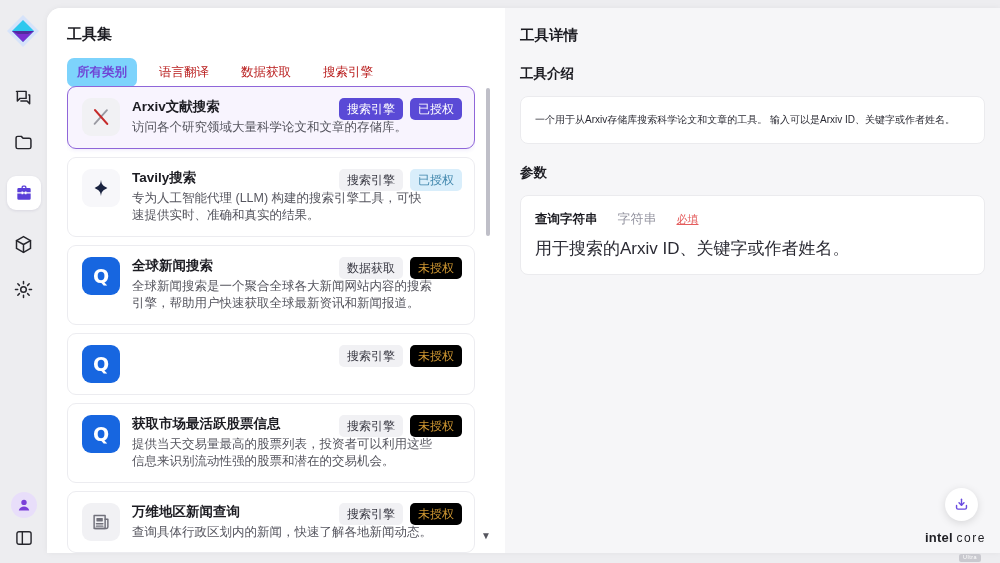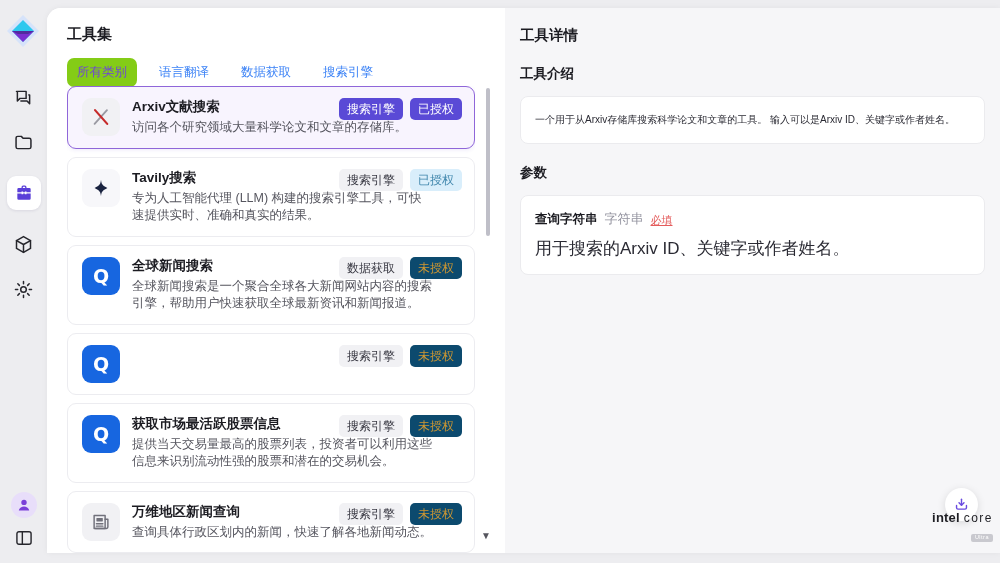--- a/index.html
+++ b/index.html
@@ -15,59 +15,59 @@
   .rail-bottom { position:absolute; left:0; bottom:14px; width:47px; display:flex; flex-direction:column; align-items:center; gap:9px; }
   .avatar { width:26px; height:26px; border-radius:50%; background:#e8defa; display:flex; align-items:center; justify-content:center; cursor:pointer; }
 
   
   .app-panel { position:absolute; left:47px; top:8px; right:0; height:545px; background:#fff; border-top-left-radius:14px; overflow:hidden; box-shadow:0 0 6px rgba(0,0,0,.05); }
 
   
   .list-section { position:absolute; left:0; top:0; width:458px; height:545px; background:#fff; }
   .list-title { position:absolute; left:20px; top:17px; font-size:15px; font-weight:700; }
   .tabs { position:absolute; left:20px; top:50px; display:flex; gap:12px; align-items:center; }
-  .tab { font-size:12.5px; color:#3b82f6; padding:6px 10px; border-radius:7px; cursor:pointer; white-space:nowrap; }
-  .tab.active { background:#84cc16; color:#6f46d6; font-weight:400; }
+  .tab { font-size:12.5px; color:#b91c1c; padding:6px 10px; border-radius:7px; cursor:pointer; white-space:nowrap; }
+  .tab.active { background:#7dd3fc; color:#6f46d6; font-weight:700; }
 
   .tools { position:absolute; left:20px; top:78px; width:408px; height:467px; overflow-y:auto; scrollbar-width:none; display:flex; flex-direction:column; gap:8px; }
   .tools::-webkit-scrollbar { display:none; }
   .tool-card { position:relative; flex:0 0 auto; background:#fff; border:1px solid #ececf0; border-radius:9px; padding:11px 14px; display:flex; gap:12px; cursor:pointer; }
   .tool-card.selected { background:#f8f4fe; border:1.5px solid #8f66d9; box-shadow:0 1px 4px rgba(110,70,214,.12); }
   .tool-icon { flex:0 0 38px; width:38px; height:38px; border-radius:9px; background:#f1f1f4; display:flex; align-items:center; justify-content:center; overflow:hidden; }
   .tool-icon.blue { background:#1766e0; }
   .tool-icon.white { background:#f7f7fa; }
   .tool-icon .qglyph { color:#fff; font-size:19px; font-weight:800; font-family:"DejaVu Sans",sans-serif; }
   .tool-body { flex:1; min-width:0; }
   .tool-title { font-size:13.5px; font-weight:700; line-height:18px; margin-bottom:3px; }
   .tool-desc { font-size:12.5px; color:#55555e; line-height:17.5px; max-width:302px; }
   .tool-badges { position:absolute; top:11px; right:12px; display:flex; gap:7px; }
   .badge { font-size:12px; line-height:1; padding:5px 8px; border-radius:5px; white-space:nowrap; }
   .badge.purple { background:#5a4ad6; color:#fff; }
   .badge.gray { background:#f1f1f4; color:#3a3a44; }
   .badge.cyan { background:#d9eefb; color:#4187ad; }
-  .badge.yellow { background:#0c4a6e; color:#cf9732; }
+  .badge.yellow { background:#000000; color:#cf9732; }
 
   .fake-scroll-thumb { position:absolute; left:439px; top:80px; width:4px; height:148px; border-radius:2px; background:#bfbfc8; cursor:pointer; }
   .fake-scroll-arrow { position:absolute; left:434px; top:522px; font-size:10px; color:#55555e; cursor:pointer; }
 
   
   .detail-section { position:absolute; left:458px; top:0; right:0; height:545px; background:#f6f6f8; padding:18px 15px; }
   .detail-title { font-size:14.5px; font-weight:700; margin-bottom:20px; }
   .detail-sub { font-size:13.5px; font-weight:700; margin-bottom:13px; }
   .detail-card { background:#fff; border:1px solid #ebebee; border-radius:8px; padding:14px 14px; margin-bottom:20px; }
   .intro-text { font-size:10px; color:#2a2a33; line-height:18px; }
-  .param-row-head { display:flex; align-items:flex-end; gap:7px; margin-bottom:9px; }
+  .param-row-head { display:flex; align-items:center; gap:20px; margin-bottom:9px; }
   .param-name { font-size:12.5px; font-weight:700; }
   .param-type { font-size:13px; color:#9494a0; }
   .param-required { font-size:11px; color:#e45c5c;text-decoration:underline; }
   .param-desc { font-size:17px; color:#2a2a33; }
 
   
   .download-fab { position:absolute; left:945px; top:488px; width:33px; height:33px; border-radius:50%; background:#fff; box-shadow:0 2px 8px rgba(0,0,0,.13); display:flex; align-items:center; justify-content:center; cursor:pointer; }
-  .intel-brand { position:absolute; left:925px; top:510px; width:68px; text-align:right; }
+  .intel-brand { position:absolute; left:925px; top:530px; width:68px; text-align:left; }
   .intel-line { font-size:13px; color:#1f1f24; letter-spacing:.2px; white-space:nowrap; }
   .intel-line .i { font-weight:700; }
   .intel-line .c { font-weight:400; letter-spacing:1.5px; font-size:12px; }
   .intel-ultra { display:inline-block; margin-left:34px; margin-top:1px; background:#c9c9cf; color:#fff; font-size:5.5px; line-height:1; padding:1.5px 4px; border-radius:2px; letter-spacing:.5px; }
 </style>
 </head>
 <body>
 
 <div class="rail">
   <div class="logo">

